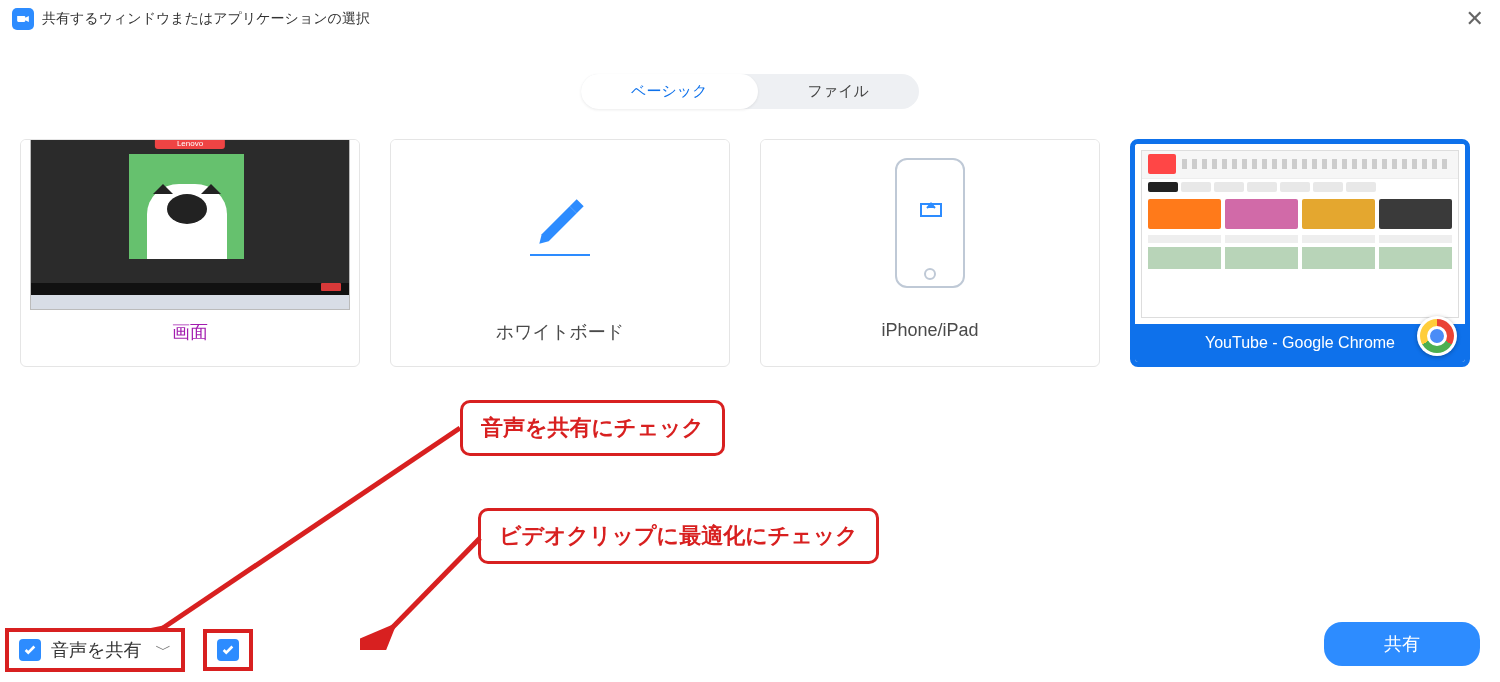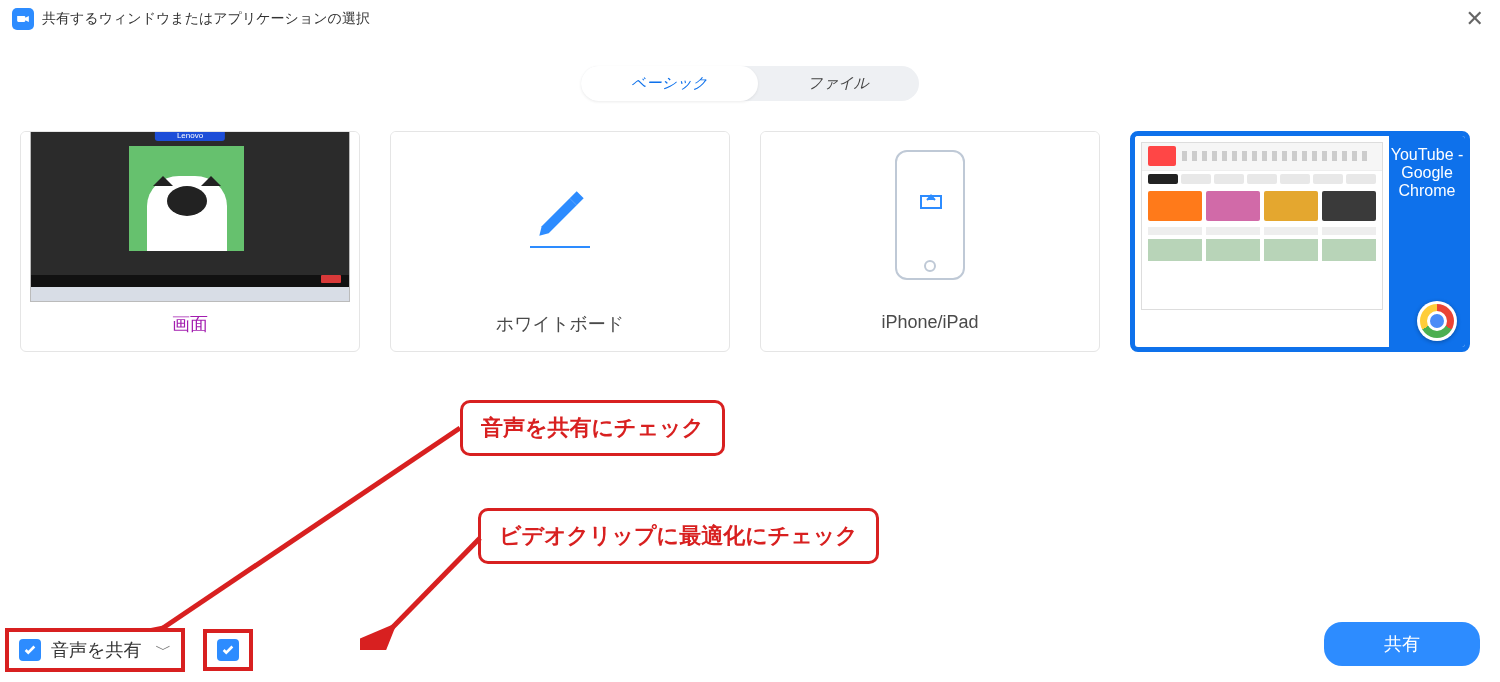--- a/index.html
+++ b/index.html
@@ -16,21 +16,21 @@
   width: 22px; height: 22px; border-radius: 5px;
   background: #2d8cff; display: flex; align-items: center; justify-content: center;
 }
 .zoom-logo svg { width: 14px; height: 10px; }
 .title { font-size: 14px; color: #333; margin-left: 8px; }
 .close-btn {
   position: absolute; right: 16px; top: 8px;
   font-size: 22px; color: #666; cursor: pointer; line-height: 1;
 }
 .tabs {
-  display: flex; justify-content: center; margin-top: 28px; font-style: italic;
+  display: flex; justify-content: center; margin-top: 36px;
 }
 .tabs-inner {
   display: flex; background: #eef0f3; border-radius: 20px;
 }
 .tab {
   padding: 8px 50px; font-size: 15px; color: #444; border-radius: 20px;
   cursor: pointer;
 }
 .tab.active { background: #fff; color: #0e71eb; box-shadow: 0 1px 3px rgba(0,0,0,0.08); }
 .grid { display: flex; gap: 30px; padding: 30px 20px 10px; flex-wrap: wrap; }
@@ -47,21 +47,21 @@
   text-align: center; padding: 15px 0; font-size: 18px; color: #4a4a4a;
 }
 .card.selected .card-label { color: #a21caf; font-weight: 500; }
 
 .screen-preview {
   width: 320px; height: 175px; background: #2b2b2b; position: relative;
   border: 1px solid #bbb;
 }
 .screen-preview .pill {
   position: absolute; top: 2px; left: 50%; transform: translateX(-50%);
-  background: #1d4ed8; color: #fff; font-size: 8px; padding: 1px 22px;
+  background: #ef4444; color: #fff; font-size: 8px; padding: 1px 22px;
   border-radius: 3px;
 }
 .screen-preview .cat {
   position: absolute; top: 18px; left: 98px; width: 115px; height: 105px;
   background: #66c16e; display: flex; align-items: flex-end; justify-content: center;
 }
 .screen-preview .cat .inner { width: 80px; height: 75px; background: #fff; border-radius: 40% 40% 0 0; position: relative; }
 .screen-preview .cat .inner::before,
 .screen-preview .cat .inner::after { content:""; position:absolute; top:-10px; width:0;height:0; border:10px solid transparent; border-bottom-color:#222; }
 .screen-preview .cat .inner::before { left:6px; }
@@ -77,21 +77,21 @@
 .phone {
   width: 70px; height: 130px; border: 2px solid #bfc9d6; border-radius: 12px;
   position: relative;
 }
 .phone .inner { position: absolute; top: 38px; left: 20px; }
 .phone .home { position:absolute; bottom:6px; left:50%; transform:translateX(-50%); width:12px;height:12px;border:2px solid #bfc9d6;border-radius:50%; }
 
 .chrome-card {
   width: 340px; border: 5px solid #0e71eb; border-radius: 8px;
   background: #fff; cursor: pointer; overflow: hidden; position: relative;
-  display:flex; flex-direction:row;
+  display:flex; flex-direction:column;
 }
 .chrome-thumb { height: 180px; background: #fff; position: relative; padding: 6px; }
 .chrome-frame { width:100%; height:100%; background:#fff; border:1px solid #ddd; }
 .chrome-frame .top { height:28px; background:#f6f6f6; border-bottom:1px solid #eee; position:relative; }
 .chrome-frame .redtab { position:absolute; top:3px; left:6px; width:28px; height:20px; background:#ff4646; border-radius:2px; }
 .chrome-frame .dots { position:absolute; top:8px; left:40px; right:10px; height:10px; background:repeating-linear-gradient(90deg,#ccc,#ccc 5px,transparent 5px,transparent 10px); }
 .chrome-frame .chips { height:16px; display:flex; gap:3px; padding:3px 6px; }
 .chrome-frame .chips span { display:block; width:30px; height:10px; background:#e8e8e8; border-radius:2px; }
 .chrome-frame .chips span.b { background:#222; }
 .chrome-frame .vids { display:grid; grid-template-columns:repeat(4,1fr); gap:4px; padding:4px 6px; }

